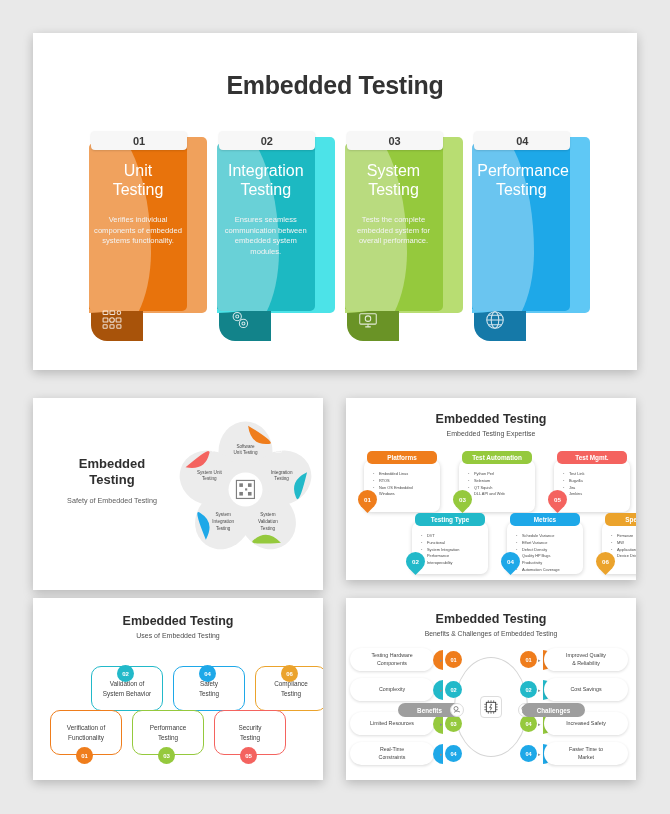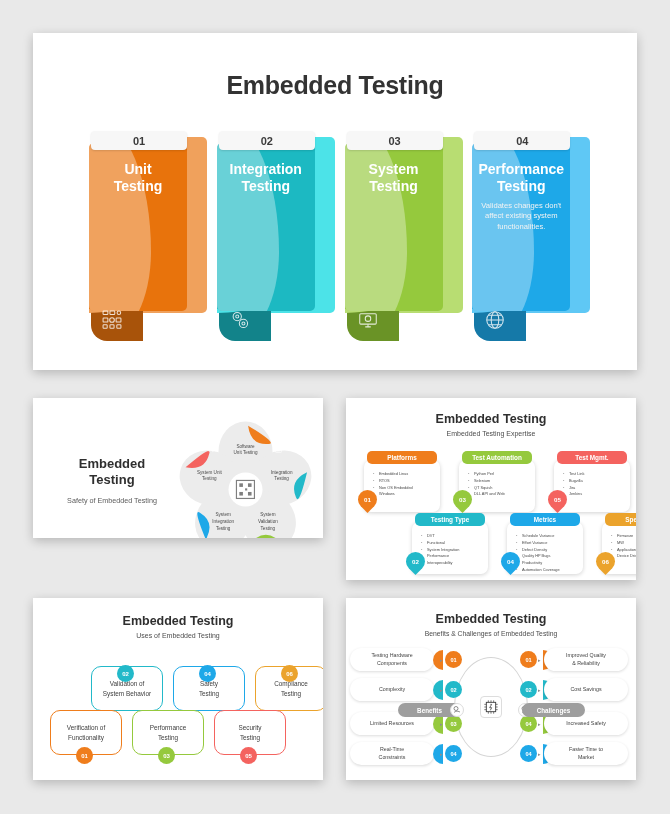--- a/index.html
+++ b/index.html
@@ -62,22 +62,22 @@
     display: flex; align-items: center; justify-content: center;
     font-size: 11px; font-weight: bold; color: #3b3b3b;
     box-shadow: 0 1px 2px rgba(0,0,0,0.12);
     z-index: 5;
   }
   .card-text {
     position: absolute; left: 0; top: 30px; width: 98px;
     padding: 0 5px; text-align: center; z-index: 3;
   }
   .card-title {
-    font-size: 14px; font-weight: bold; color: #ffffff;
-    line-height: 1.2; margin-bottom: 6px;
+    font-size: 16px; font-weight: normal; color: #ffffff;
+    line-height: 1.2; margin-bottom: 16px;
   }
   .card-desc {
     font-size: 7.6px; color: #f3f3f3; line-height: 1.38;
   }
   .card-tail {
     position: absolute; left: 0; top: 160px;
     width: 98px; height: 50px; overflow: visible;
   }
   .card-fold {
     position: absolute; left: 2px; top: 8px;
@@ -89,21 +89,21 @@
     width: 22px; height: 22px;
     opacity: 0.82; z-index: 4;
   }
   .card-icon svg { width: 100%; height: 100%; }
   .card-swoosh {
     position: absolute; left: 0; top: 0;
     width: 98px; height: 28px;
   }
 
   
-  #slide-flower { left: 33px; top: 398px; width: 290px; height: 140px; }
+  #slide-flower { left: 33px; top: 398px; width: 290px; height: 192px; }
   .flower-left {
     position: absolute; left: 14px; top: 58px; width: 130px; text-align: center;
   }
   .flower-left h2 { font-size: 13px; color: #2f2f2f; line-height: 1.25; }
   .flower-left p { font-size: 7.2px; color: #5b5b5b; margin-top: 7px; }
   .flower-wrap { position: absolute; left: 140px; top: 14px; width: 145px; height: 155px; }
 
   
   #slide-expertise { left: 346px; top: 398px; width: 290px; height: 182px; }
   .ex-title { text-align: center; margin-top: 14px; font-size: 12.5px; font-weight: bold; color: #2f2f2f; }
@@ -240,20 +240,21 @@
 
       <div class="card-tab">
         <span>01</span>
       </div>
 
       <div class="card-text">
         <div class="card-title">
           <span>Unit</span><br>
           <span>Testing</span>
         </div>
+        <div class="card-desc">Verifies individual components of embedded systems functionality.</div>
       </div>
         </div>
         <div class="card">
       <div class="card-ribbon-back" style="background:#4ce3e8"></div>
 
       <div class="card-tail">
         <div class="card-fold" style="background:#12838a"></div>
         <svg class="card-swoosh" viewBox="0 0 98 28" preserveAspectRatio="none">
           <path d="M0 0 H98 V6 C70 6 50 20 0 22 Z" fill="#4ce3e8"></path>
           <path d="M0 0 H70 C42 6 28 16 0 18 Z" fill="#1cb9c2"></path>
@@ -276,20 +277,21 @@
 
       <div class="card-tab">
         <span>02</span>
       </div>
 
       <div class="card-text">
         <div class="card-title">
           <span>Integration</span><br>
           <span>Testing</span>
         </div>
+        <div class="card-desc">Ensures seamless communication between embedded system modules.</div>
       </div>
         </div>
         <div class="card">
       <div class="card-ribbon-back" style="background:#b8dd72"></div>
 
       <div class="card-tail">
         <div class="card-fold" style="background:#6a9326"></div>
         <svg class="card-swoosh" viewBox="0 0 98 28" preserveAspectRatio="none">
           <path d="M0 0 H98 V6 C70 6 50 20 0 22 Z" fill="#b8dd72"></path>
           <path d="M0 0 H70 C42 6 28 16 0 18 Z" fill="#95c93d"></path>
@@ -311,20 +313,21 @@
 
       <div class="card-tab">
         <span>03</span>
       </div>
 
       <div class="card-text">
         <div class="card-title">
           <span>System</span><br>
           <span>Testing</span>
         </div>
+        <div class="card-desc">Tests the complete embedded system for overall performance.</div>
       </div>
         </div>
         <div class="card">
       <div class="card-ribbon-back" style="background:#5fc8f5"></div>
 
       <div class="card-tail">
         <div class="card-fold" style="background:#1579a8"></div>
         <svg class="card-swoosh" viewBox="0 0 98 28" preserveAspectRatio="none">
           <path d="M0 0 H98 V6 C70 6 50 20 0 22 Z" fill="#5fc8f5"></path>
           <path d="M0 0 H70 C42 6 28 16 0 18 Z" fill="#1ea8e8"></path>
@@ -346,21 +349,20 @@
 
       <div class="card-tab">
         <span>04</span>
       </div>
 
       <div class="card-text">
         <div class="card-title">
           <span>Performance</span><br>
           <span>Testing</span>
         </div>
-        <div class="card-desc">Validates changes don't affect existing system functionalities.</div>
       </div>
         </div>
       </div>
   </div>
 
   <div class="slide" id="slide-flower">
     <div class="flower-left">
       <h2>
         <span>Embedded</span><br><span>Testing</span>
       </h2>

